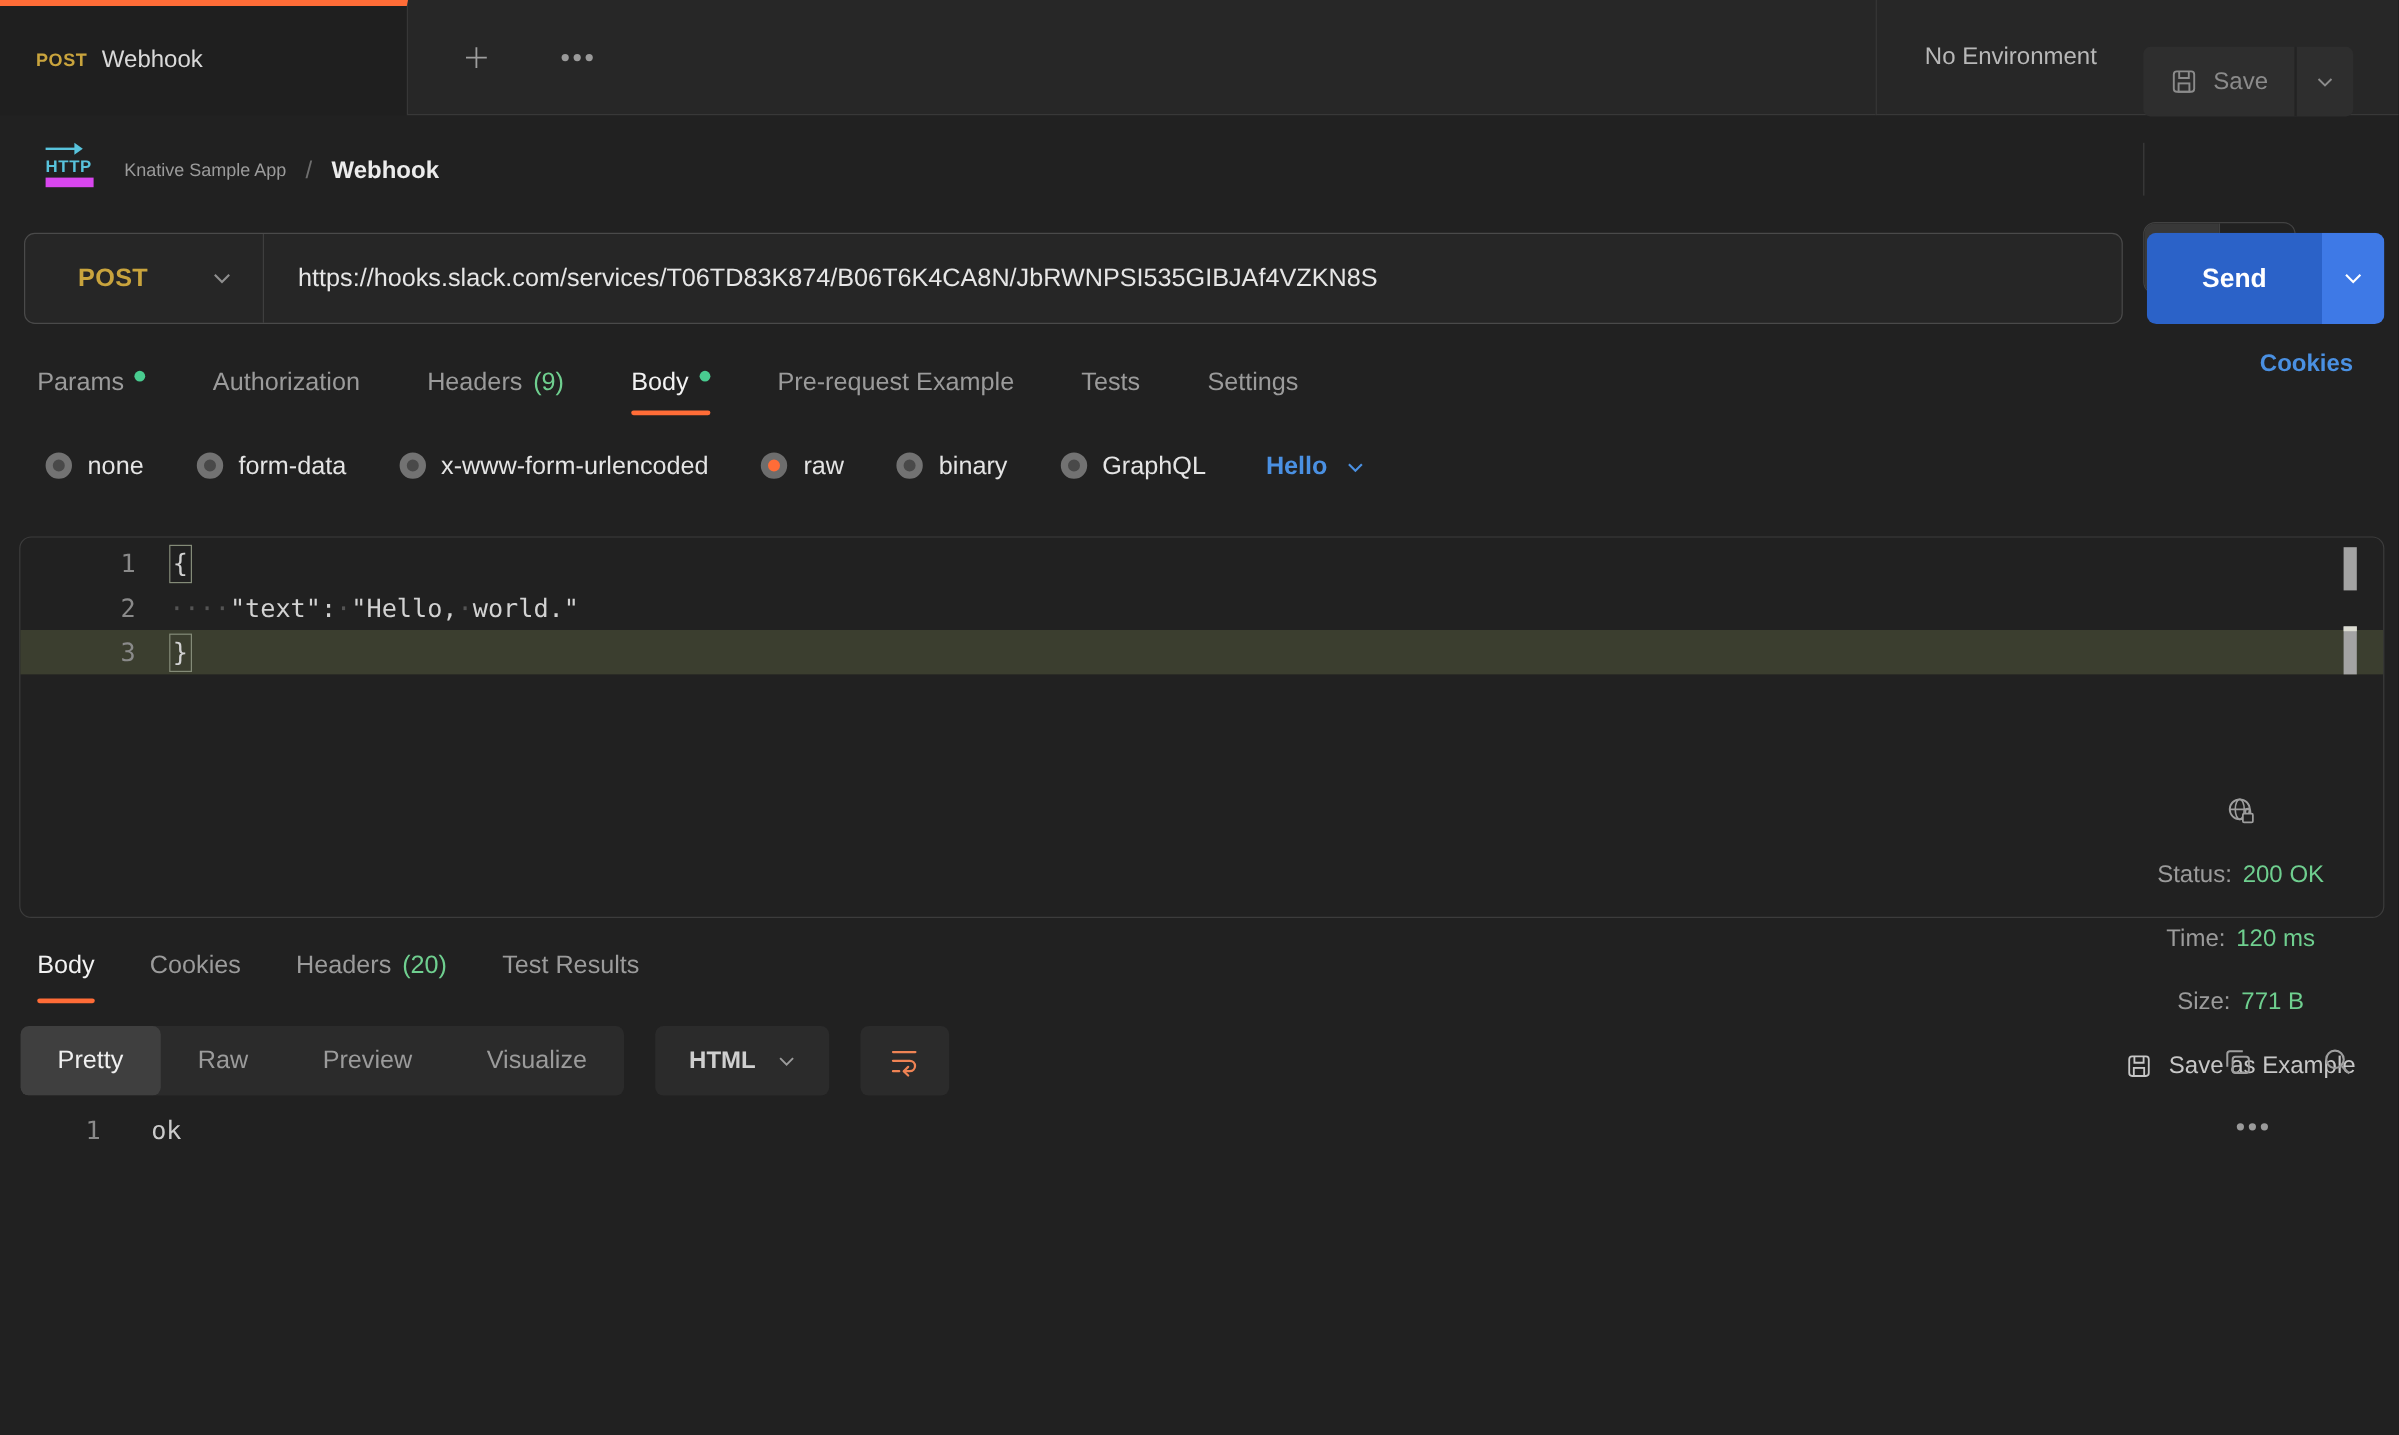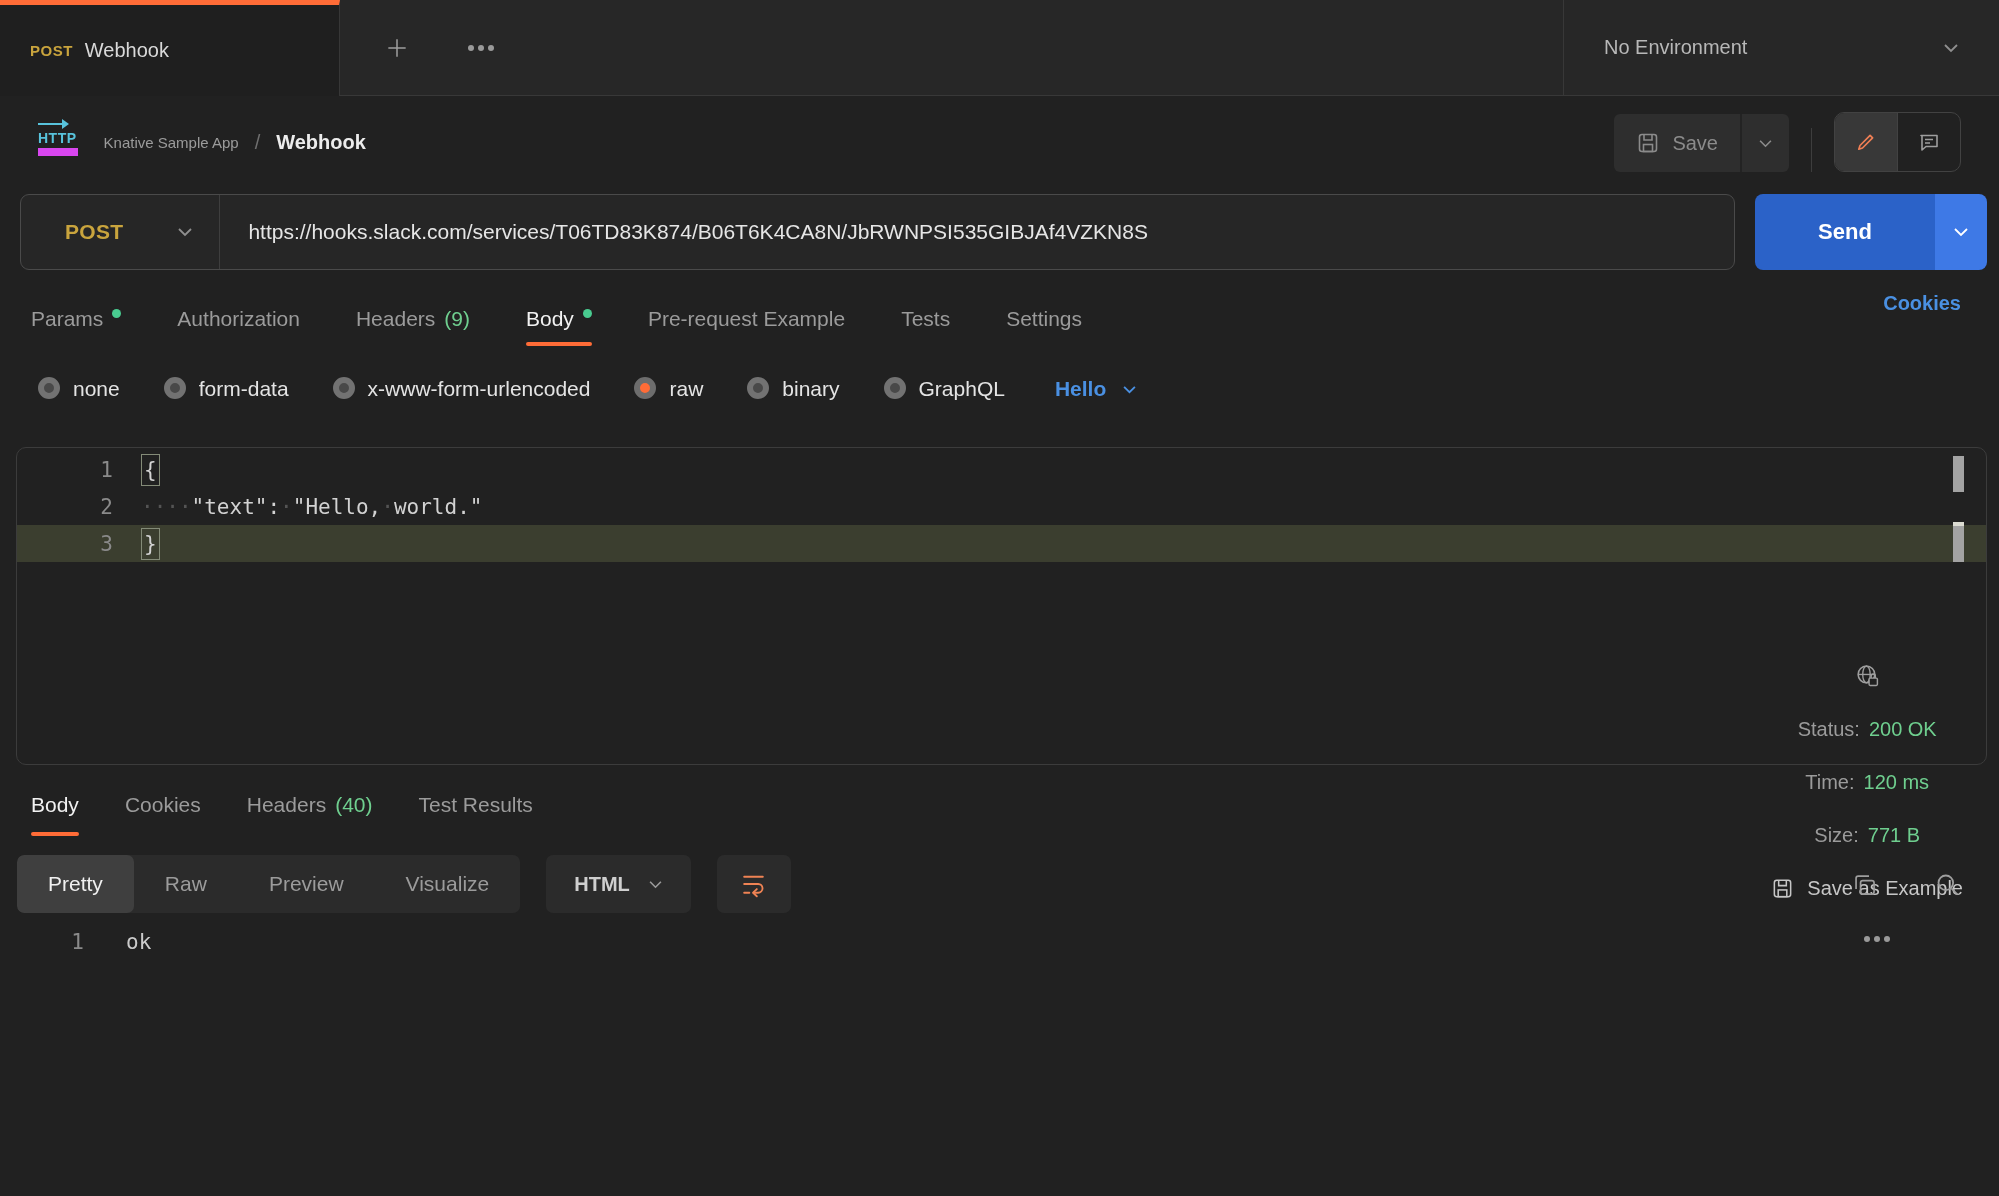--- a/index.html
+++ b/index.html
@@ -23,38 +23,38 @@
   
   .crumbrow{position:absolute;top:96px;left:0;right:0;height:92px;display:flex;align-items:center;
             padding:0 38px;box-sizing:border-box;}
   .http-badge{color:#58c3dc;font-size:14px;font-weight:700;letter-spacing:.5px;line-height:1;
               border-bottom:8px solid #d946ef;padding:3px 1px 3px 0;position:relative;margin-right:26px;}
   .http-badge::before{content:"";position:absolute;top:-5px;left:0;width:26px;border-top:2px solid #58c3dc;}
   .http-badge::after{content:"";position:absolute;top:-9px;left:24px;border:5px solid transparent;border-left:7px solid #58c3dc;}
   .crumb-col{color:#9b9b9b;font-size:15px;}
   .crumb-sep{color:#6f6f6f;font-size:20px;margin:0 16px;}
   .crumb-req{color:#ececec;font-size:20px;font-weight:700;}
-  .crumb-right{margin-left:auto;display:flex;align-items:flex-end;gap:22px;}
+  .crumb-right{margin-left:auto;display:flex;align-items:flex-start;gap:22px;flex-direction:column;}
   .save-group{display:flex;border-radius:6px;overflow:hidden;background:#2e2e2e;height:58px;}
   .save-main{display:flex;align-items:center;gap:12px;color:#8b8b8b;font-size:20px;padding:0 22px;cursor:pointer;}
   .save-carat{display:flex;align-items:center;padding:0 16px;border-left:2px solid #232323;color:#8b8b8b;cursor:pointer;}
   .vdivider{width:1px;height:44px;background:#3d3d3d;}
   .edit-group{display:flex;border:1px solid #424242;border-radius:10px;overflow:hidden;height:58px;}
   .edit-cell{width:62px;display:flex;align-items:center;justify-content:center;cursor:pointer;}
   .edit-cell.sel{background:#383838;}
   .edit-cell+.edit-cell{border-left:1px solid #424242;}
 
   
   .urlrow{position:absolute;top:194px;left:20px;right:12px;height:76px;display:flex;gap:20px;}
   .urlbox{flex:1;display:flex;align-items:center;background:#262626;border:1px solid #4a4a4a;border-radius:9px;box-sizing:border-box;}
   .method-dd{display:flex;align-items:center;gap:54px;padding:0 26px 0 44px;height:100%;cursor:pointer;
              border-right:1px solid #3e3e3e;}
   .method-label{color:#c9a43d;font-size:21px;font-weight:700;letter-spacing:.3px;}
   .url-text{flex:1;color:#e6e6e6;font-size:21px;padding-left:28px;white-space:nowrap;overflow:hidden;}
-  .sendbtn{width:232px;display:flex;border-radius:8px;overflow:hidden;cursor:pointer;}
+  .sendbtn{width:198px;display:flex;border-radius:8px;overflow:hidden;cursor:pointer;}
   .send-main{flex:1;background:#2b62c8;color:#fff;font-size:22px;font-weight:700;display:flex;align-items:center;justify-content:center;}
   .send-carat{width:52px;background:#3e79e6;color:#fff;display:flex;align-items:center;justify-content:center;}
 
   
   .reqtabs{position:absolute;top:292px;left:31px;right:38px;height:54px;display:flex;align-items:flex-start;gap:56px;}
   .rtab{position:relative;height:100%;display:flex;align-items:center;gap:9px;color:#9b9b9b;font-size:21px;cursor:pointer;}
   .rtab.active{color:#f2f2f2;}
   .rtab.active::after{content:"";position:absolute;left:0;right:0;bottom:0;height:4px;background:#ff6c37;border-radius:2px;}
   .gdot{width:9px;height:9px;border-radius:50%;background:#49cc90;margin-top:-12px;}
   .badge-green{color:#6fcf8f;}
@@ -276,21 +276,21 @@
 
   <div class="resphead">
     <div class="resptab active">
       <span>Body</span>
     </div>
     <div class="resptab">
       <span>Cookies</span>
     </div>
     <div class="resptab">
       <span>Headers</span>
-      <span class="badge-green">(40)</span>
+      <span class="badge-green">(20)</span>
     </div>
     <div class="resptab">
       <span>Test Results</span>
     </div>
 
     <div class="respmeta">
       <svg width="25" height="25" viewBox="0 0 24 24">
         <circle cx="11" cy="11" r="8" fill="none" stroke="#9e9e9e" stroke-width="1.5"></circle>
         <ellipse cx="11" cy="11" rx="3.6" ry="8" fill="none" stroke="#9e9e9e" stroke-width="1.3"></ellipse>
         <path d="M3 11h16" stroke="#9e9e9e" stroke-width="1.3"></path>

